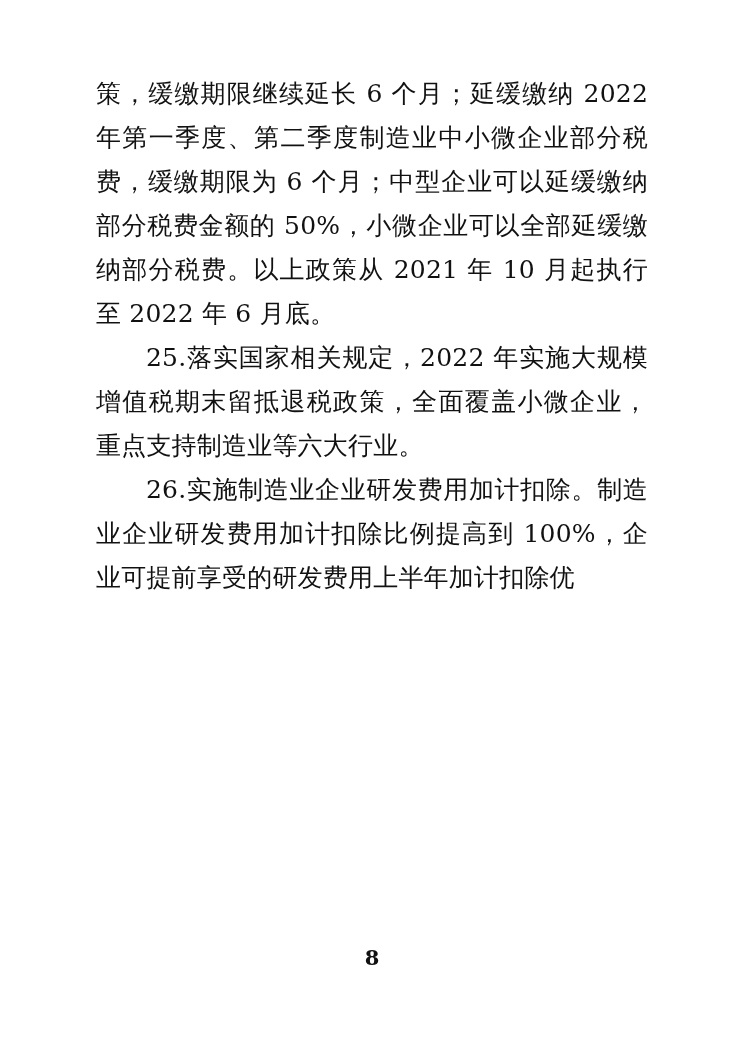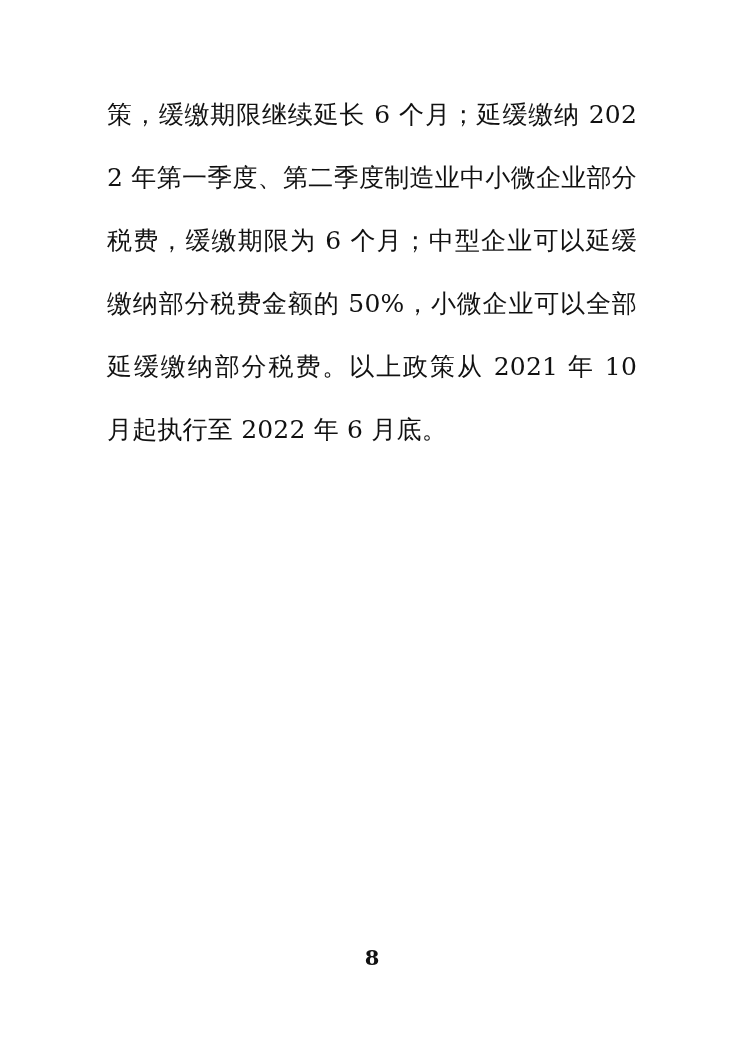--- a/index.html
+++ b/index.html
@@ -17,23 +17,23 @@
   }
   .content {
     position: absolute;
     left: 96px;
     top: 72px;
     width: 552px;
   }
   .para {
     font-family: "DejaVu Serif", "Liberation Serif", serif;
     font-size: 25px;
-    line-height: 63px;
+    line-height: 44px;
     color: #111111;
-    margin: 11px;
+    margin: 0;
     text-align: justify;
     text-justify: inter-ideograph;
     letter-spacing: 0.2px;
     word-break: break-all;
   }
   .para + .para {
     margin-top: 0px;
   }
   .indent {
     text-indent: 50px;
@@ -49,15 +49,17 @@
     font-weight: bold;
     color: #111111;
   }
 </style>
 </head>
 <body>
 
 <div class="page">
   <div class="content">
     <p class="para">策，缓缴期限继续延长 6 个月；延缓缴纳 2022 年第一季度、第二季度制造业中小微企业部分税费，缓缴期限为 6 个月；中型企业可以延缓缴纳部分税费金额的 50%，小微企业可以全部延缓缴纳部分税费。以上政策从 2021 年 10 月起执行至 2022 年 6 月底。</p>
+    <p class="para indent">25.落实国家相关规定，2022 年实施大规模增值税期末留抵退税政策，全面覆盖小微企业，重点支持制造业等六大行业。</p>
+    <p class="para indent">26.实施制造业企业研发费用加计扣除。制造业企业研发费用加计扣除比例提高到 100%，企业可提前享受的研发费用上半年加计扣除优</p>
   </div>
   <div class="page-number">8</div>
 </div>
 
 </body></html>

